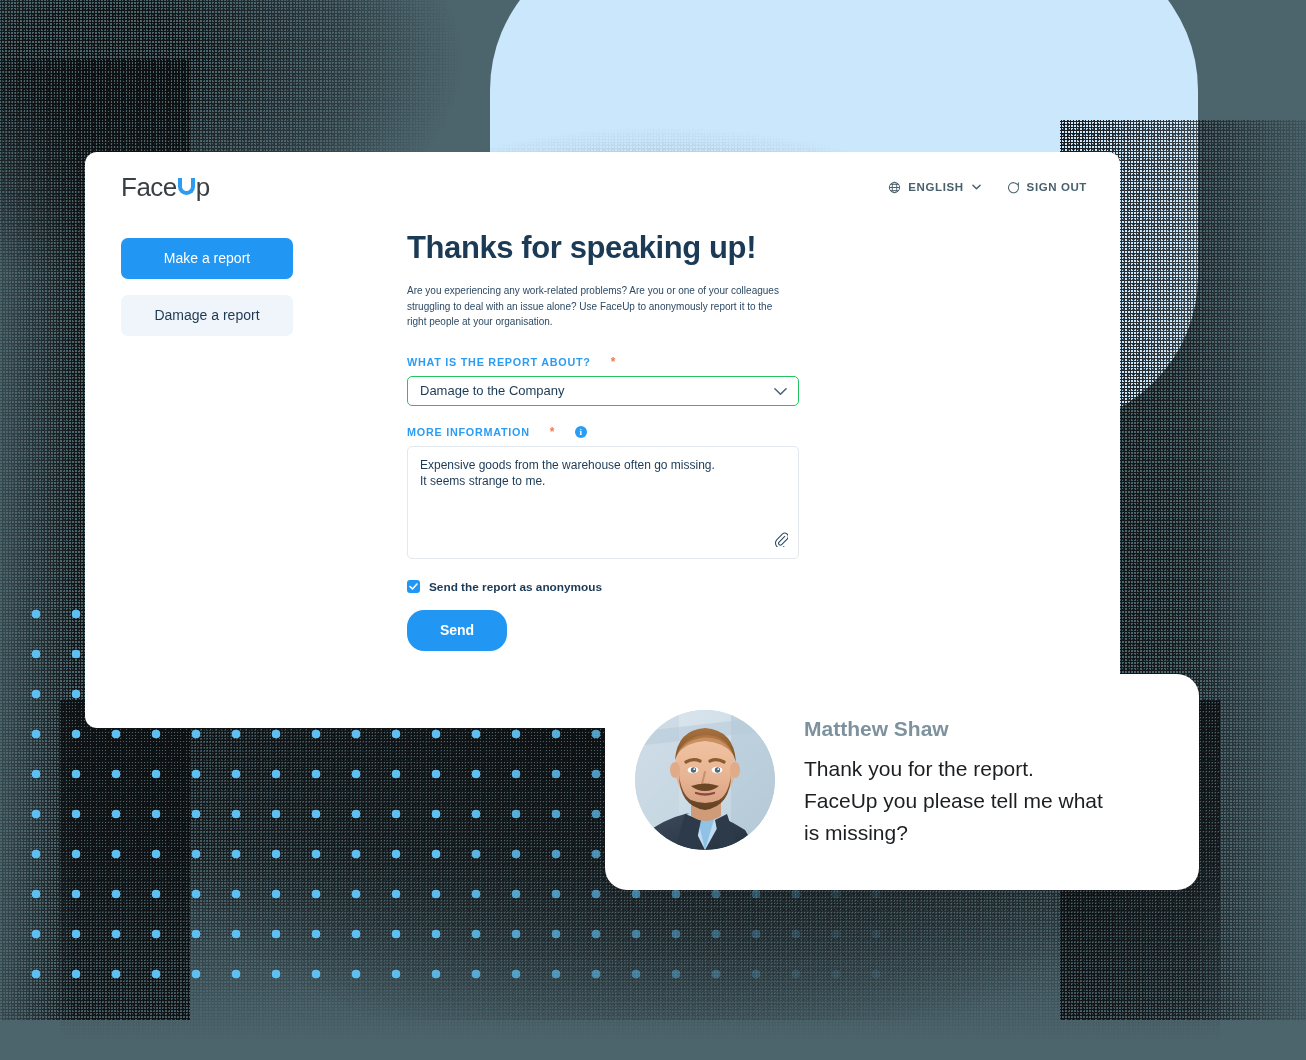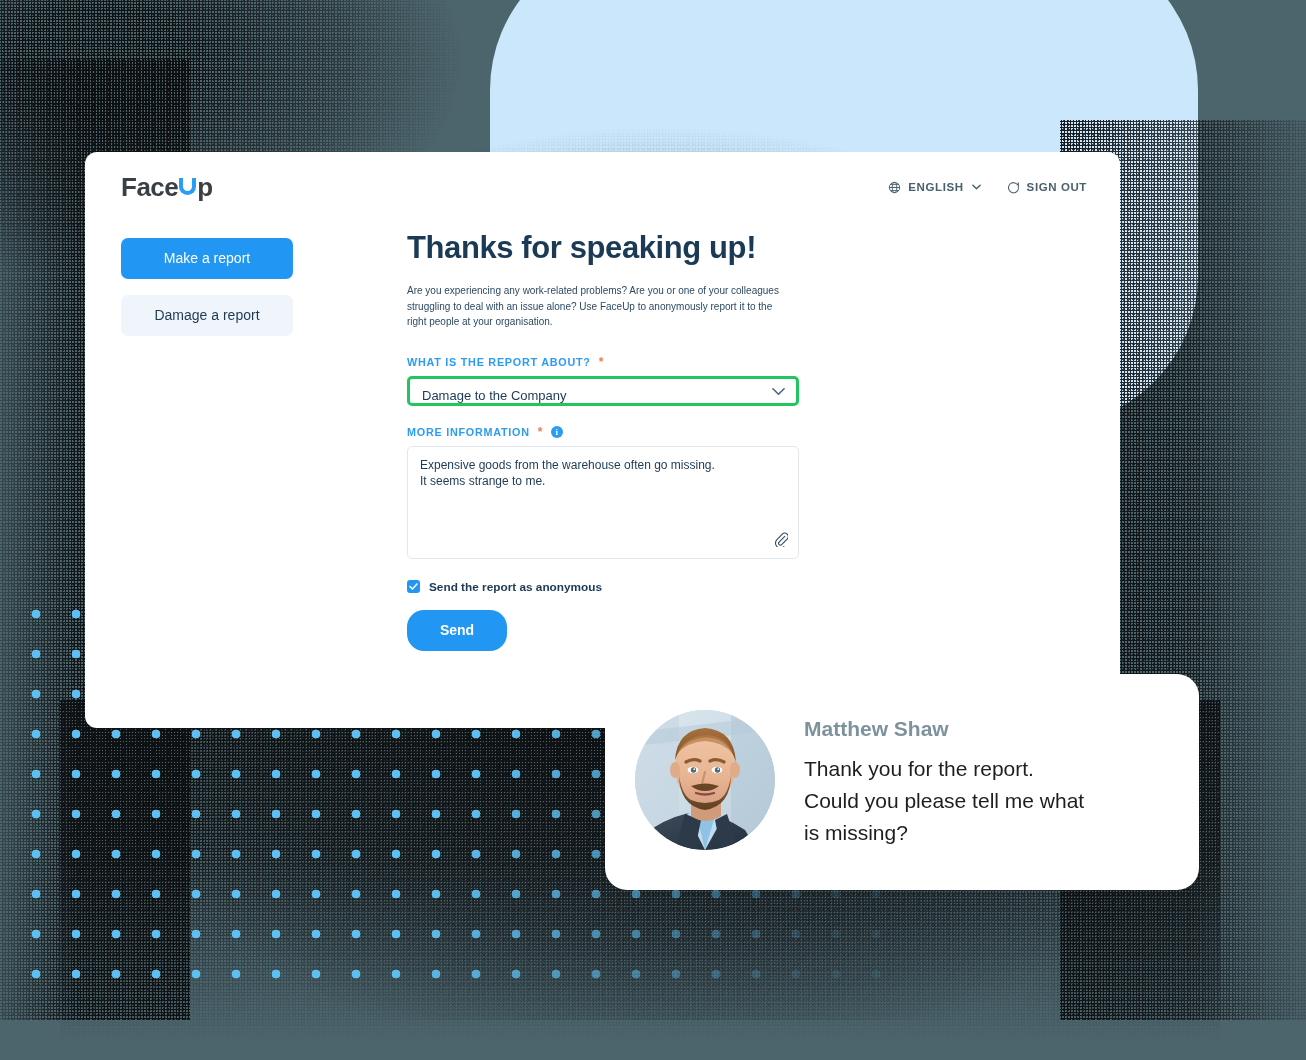--- a/index.html
+++ b/index.html
@@ -109,21 +109,21 @@
     align-items: center;
     justify-content: space-between;
     padding: 0 33px 0 36px;
   }
 
   
   .logo {
     display: flex;
     align-items: baseline;
     font-size: 26px;
-    font-weight: bold;
+    font-weight: normal;
     letter-spacing: -0.5px;
     color: #3a3f44;
     user-select: none;
   }
   .logo .logo-u {
     position: relative;
     display: inline-block;
     width: 17px;
     height: 17px;
     margin: 0 1px;
@@ -201,46 +201,46 @@
   }
 
   .field-label {
     font-size: 10.8px;
     font-weight: bold;
     letter-spacing: 0.75px;
     color: #2b9cf4;
     margin-bottom: 8px;
     display: flex;
     align-items: center;
-    gap: 8px;
+    gap: 20px;
   }
   .req-star { color: #ef7b4e; font-size: 12px; line-height: 1; }
   .info-icon {
     display: inline-flex;
     align-items: center;
     justify-content: center;
     width: 12px; height: 12px;
     border-radius: 50%;
     background: #2b9cf4;
     color: #fff;
     font-size: 9px;
     font-weight: bold;
     font-family: "Liberation Serif", serif;
     cursor: pointer;
   }
 
   .select-box {
     position: relative;
     width: 392px;
     height: 30px;
-    border: 3px solid #22c55e;
+    border: 1px solid #22c55e;
     border-radius: 5px;
     background: #fff;
     display: flex;
-    align-items: flex-end;
+    align-items: center;
     padding: 0 12px;
     font-size: 13px;
     color: #1b3a56;
     margin-bottom: 20px;
     cursor: pointer;
   }
   .select-chev {
     position: absolute;
     right: 11px;
     top: 50%;
@@ -523,18 +523,18 @@
           <path d="M56 76 Q70 71 84 76 Q78 81 70 81 Q62 81 56 76 Z" fill="#6b4626"></path>
 
           <path d="M61 83 Q70 86 79 83" stroke="#8c4b44" stroke-width="2.3" fill="none" stroke-linecap="round"></path>
         </g>
       </svg>
     </div>
 
     <div class="chat-body">
       <div class="chat-name">Matthew Shaw</div>
       <div class="chat-msg">Thank you for the report.
-Could you please tell me what
+FaceUp you please tell me what
 is missing?</div>
     </div>
   </div>
 
 </div>
 
 </body></html>

